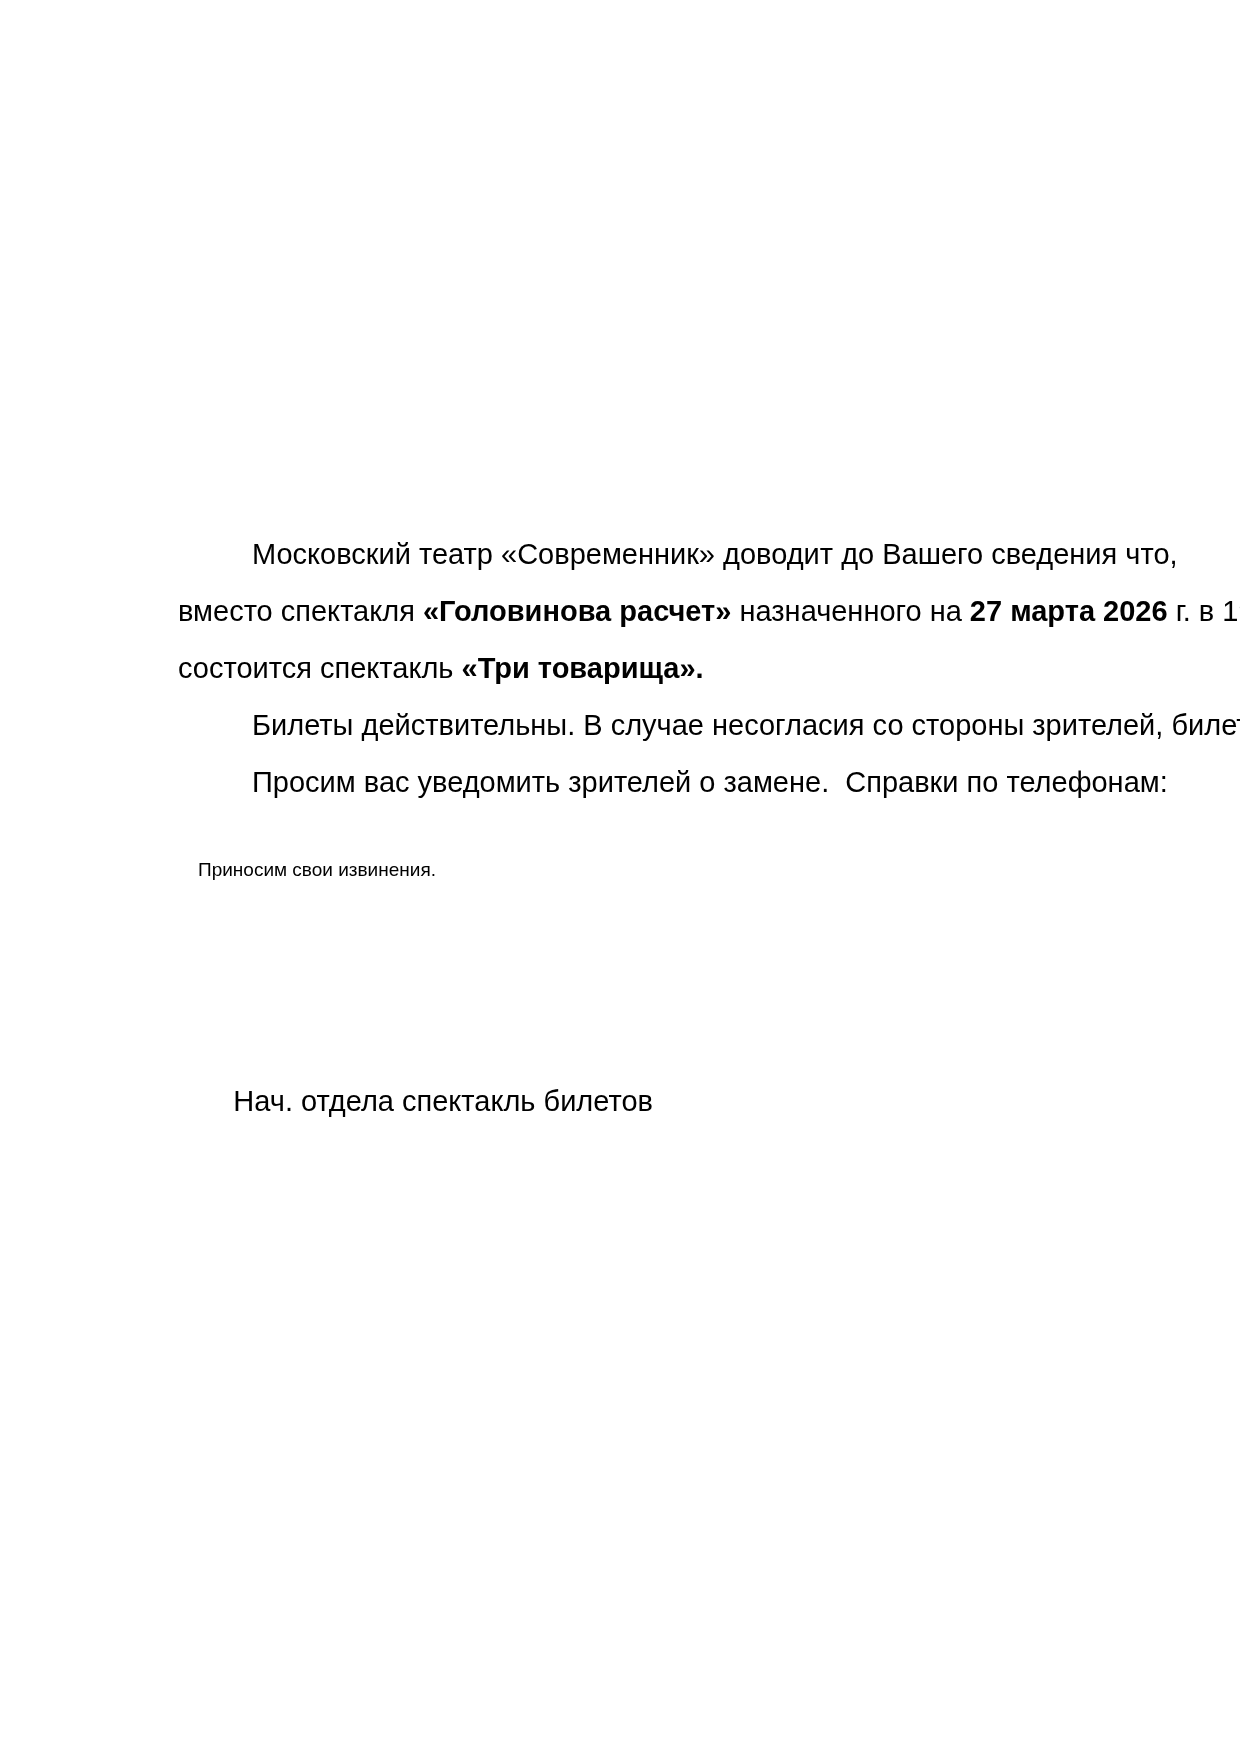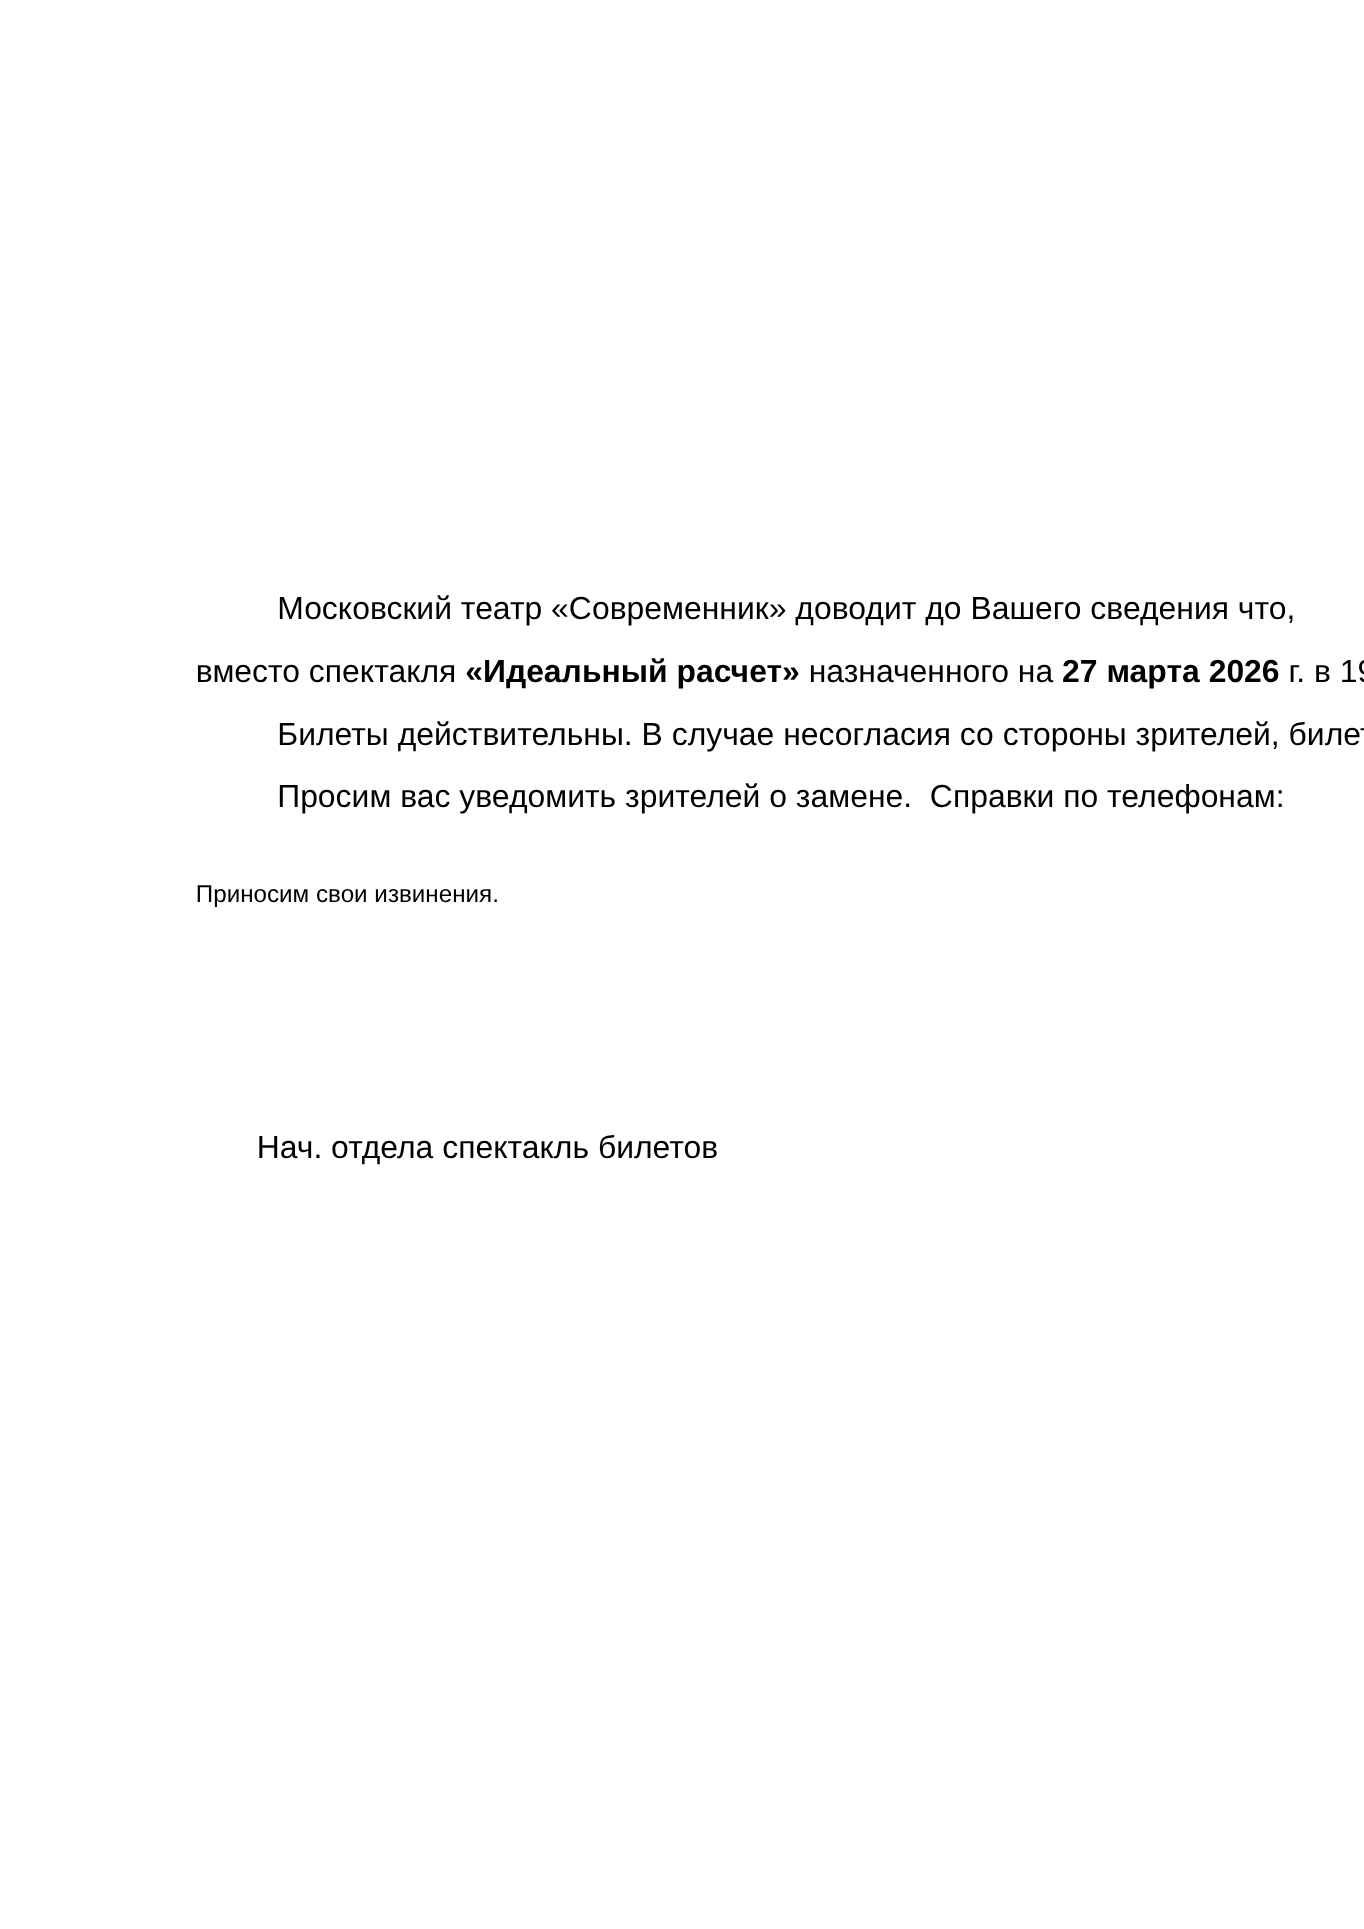--- a/index.html
+++ b/index.html
@@ -25,43 +25,45 @@
     white-space: pre;          
   }
   .line.indent { text-indent: 74px; }
   .line.stretch {
     white-space: pre-wrap;
     text-align: justify;
     text-align-last: justify;  
   }
   .closing-line {
     margin-top: 30px;
-    font-size: 22px;
+    font-size: 19px;
     line-height: 57px;
     white-space: pre;
+    margin-left: 20px;
   }
   .signature-row {
     position: relative;
     margin-top: 118px;
     font-size: 29px;
     line-height: 57px;
     white-space: pre;
   }
   .signature-role { padding-left: 7px; }
   .signature-name { position: absolute; left: 607px; top: 0; }
   b { font-weight: bold; }
 </style>
 </head>
 <body>
 
 <div class="page">
   <div class="doc-body">
     <div>
         <div class="line indent"><span>Московский театр «Современник» доводит до Вашего сведения что,</span></div>
-        <div class="line"><span>вместо спектакля </span><b>«Идеальный расчет»</b><span> назначенного на </span><b>27 марта 2026</b><span> г. в 19-00,</span></div>
+        <div class="line"><span>вместо спектакля </span><b>«Головинова расчет»</b><span> назначенного на </span><b>27 марта 2026</b><span> г. в 19-00,</span></div>
+        <div class="line"><span>состоится спектакль </span><b>«Три товарища».</b></div>
         <div class="line indent"><span>Билеты действительны. В случае несогласия со стороны зрителей, билеты</span></div>
         <div class="line indent"><span>Просим вас уведомить зрителей о замене.  Справки по телефонам:</span></div>
       </div>
     <div class="closing-line">Приносим свои извинения.</div>
     <div class="signature-row">
       <span class="signature-role">Нач. отдела спектакль билетов</span>
     </div>
   </div>
 </div>
 

